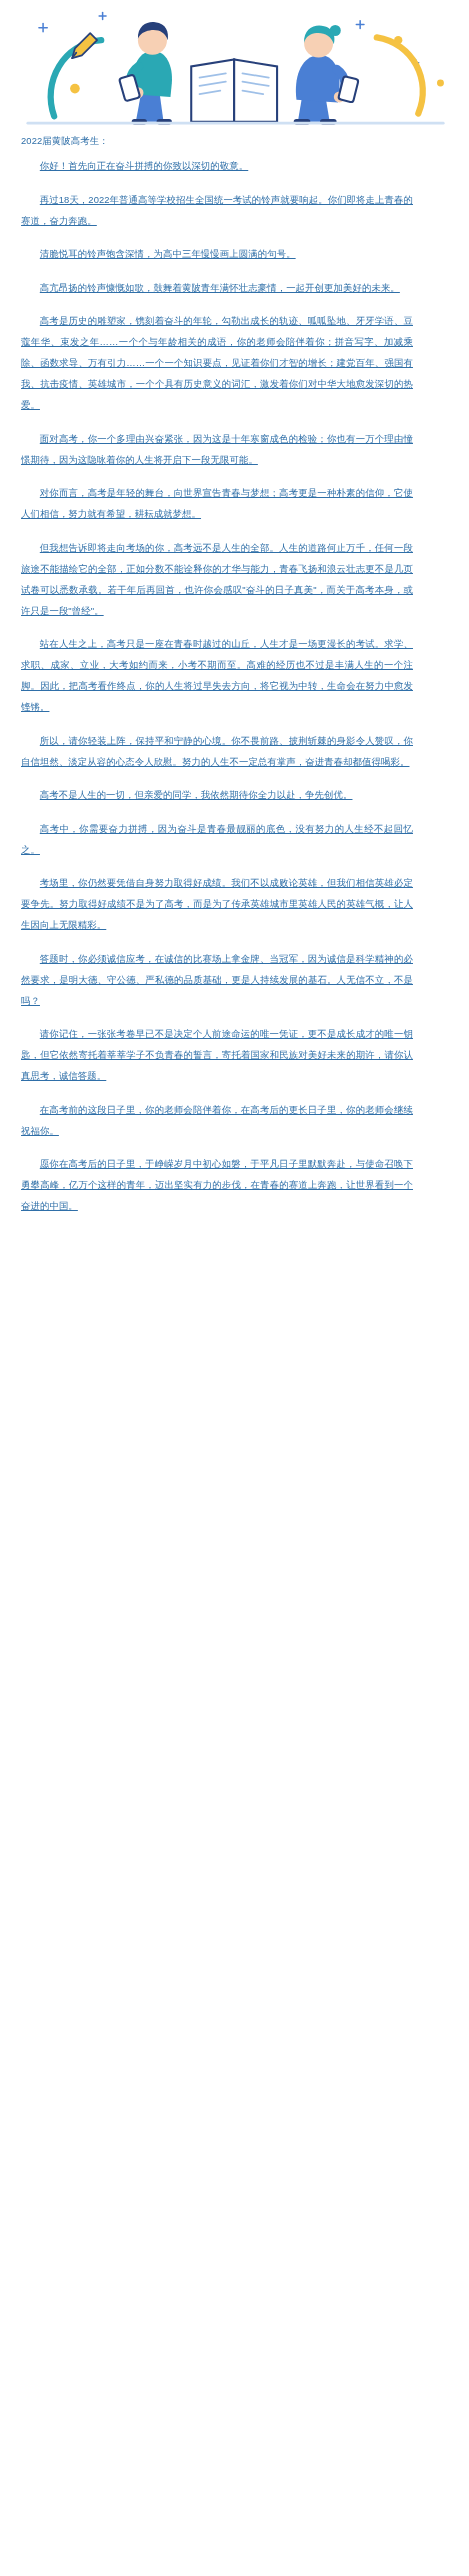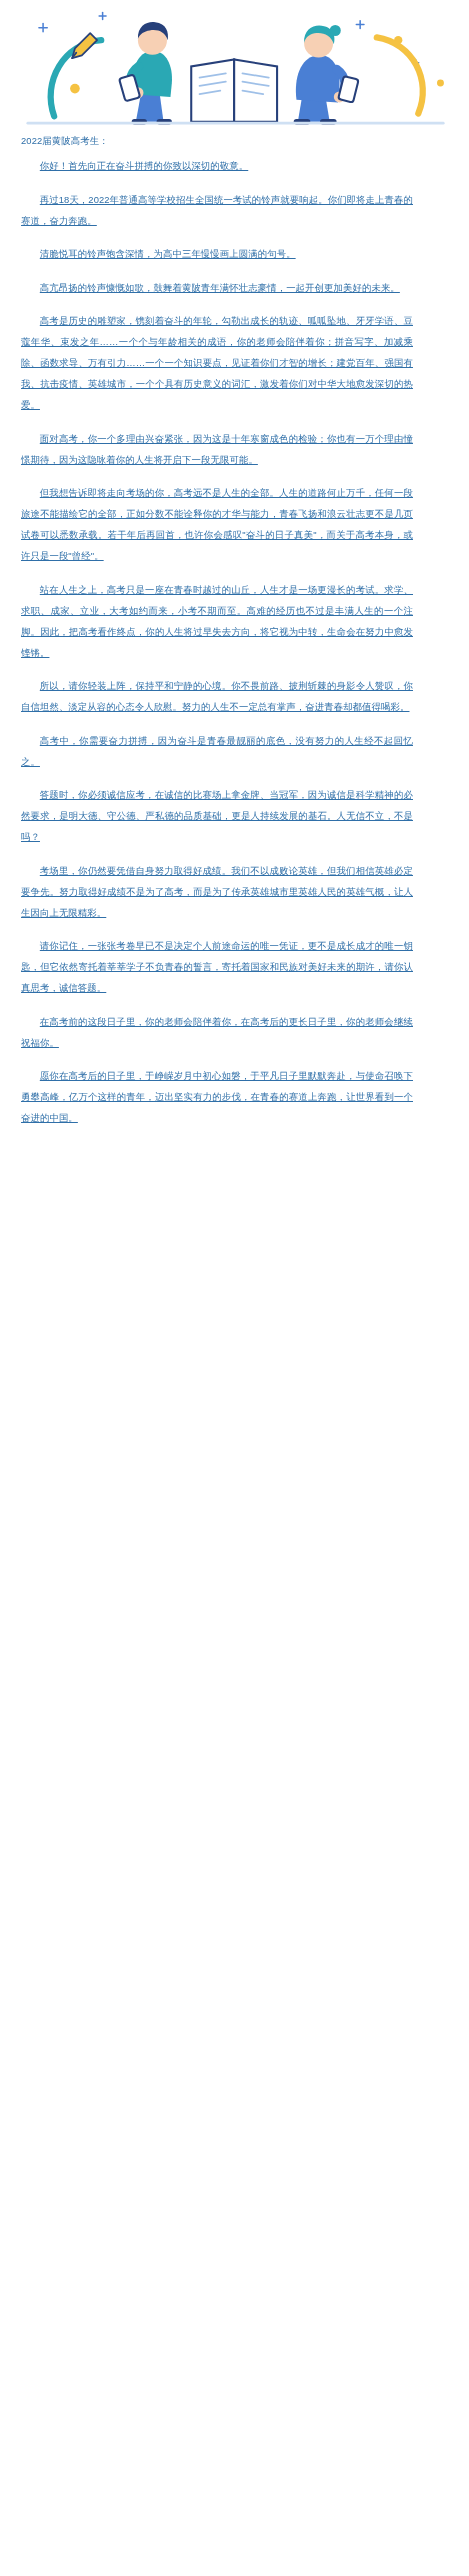--- a/index.html
+++ b/index.html
@@ -142,25 +142,27 @@
 
   <div class="article">
     <p class="salutation">2022届黄陂高考生：</p>
 
     <p class="para">你好！首先向正在奋斗拼搏的你致以深切的敬意。</p>
     <p class="para">再过18天，2022年普通高等学校招生全国统一考试的铃声就要响起。你们即将走上青春的赛道，奋力奔跑。</p>
     <p class="para">清脆悦耳的铃声饱含深情，为高中三年慢慢画上圆满的句号。</p>
     <p class="para">高亢昂扬的铃声慷慨如歌，鼓舞着黄陂青年满怀壮志豪情，一起开创更加美好的未来。</p>
     <p class="para">高考是历史的雕塑家，镌刻着奋斗的年轮，勾勒出成长的轨迹、呱呱坠地、牙牙学语、豆蔻年华、束发之年……一个个与年龄相关的成语，你的老师会陪伴着你；拼音写字、加减乘除、函数求导、万有引力……一个一个知识要点，见证着你们才智的增长；建党百年、强国有我、抗击疫情、英雄城市，一个个具有历史意义的词汇，激发着你们对中华大地愈发深切的热爱。</p>
     <p class="para">面对高考，你一个多理由兴奋紧张，因为这是十年寒窗成色的检验；你也有一万个理由憧憬期待，因为这隐咏着你的人生将开启下一段无限可能。</p>
+    <p class="para">对你而言，高考是年轻的舞台，向世界宣告青春与梦想；高考更是一种朴素的信仰，它使人们相信，努力就有希望，耕耘成就梦想。</p>
     <p class="para">但我想告诉即将走向考场的你，高考远不是人生的全部。人生的道路何止万千，任何一段旅途不能描绘它的全部，正如分数不能诠释你的才华与能力，青春飞扬和浪云壮志更不是几页试卷可以悉数承载。若干年后再回首，也许你会感叹"奋斗的日子真美"，而关于高考本身，或许只是一段"曾经"。</p>
     <p class="para">站在人生之上，高考只是一座在青春时越过的山丘，人生才是一场更漫长的考试。求学、求职、成家、立业，大考如约而来，小考不期而至。高难的经历也不过是丰满人生的一个注脚。因此，把高考看作终点，你的人生将过早失去方向，将它视为中转，生命会在努力中愈发铿锵。</p>
     <p class="para">所以，请你轻装上阵，保持平和宁静的心境。你不畏前路、披荆斩棘的身影令人赞叹，你自信坦然、淡定从容的心态令人欣慰。努力的人生不一定总有掌声，奋进青春却都值得喝彩。</p>
+    <p class="para">高考不是人生的一切，但亲爱的同学，我依然期待你全力以赴，争先创优。</p>
     <p class="para">高考中，你需要奋力拼搏，因为奋斗是青春最靓丽的底色，没有努力的人生经不起回忆之。</p>
+    <p class="para">考场里，你仍然要凭借自身努力取得好成绩。我们不以成败论英雄，但我们相信英雄必定要争先。努力取得好成绩不是为了高考，而是为了传承英雄城市里英雄人民的英雄气概，让人生因向上无限精彩。</p>
     <p class="para">答题时，你必须诚信应考，在诚信的比赛场上拿金牌、当冠军，因为诚信是科学精神的必然要求，是明大德、守公德、严私德的品质基础，更是人持续发展的基石。人无信不立，不是吗？</p>
-    <p class="para">考场里，你仍然要凭借自身努力取得好成绩。我们不以成败论英雄，但我们相信英雄必定要争先。努力取得好成绩不是为了高考，而是为了传承英雄城市里英雄人民的英雄气概，让人生因向上无限精彩。</p>
     <p class="para">请你记住，一张张考卷早已不是决定个人前途命运的唯一凭证，更不是成长成才的唯一钥匙，但它依然寄托着莘莘学子不负青春的誓言，寄托着国家和民族对美好未来的期许，请你认真思考，诚信答题。</p>
     <p class="para">在高考前的这段日子里，你的老师会陪伴着你，在高考后的更长日子里，你的老师会继续祝福你。</p>
     <p class="para">愿你在高考后的日子里，于峥嵘岁月中初心如磐，于平凡日子里默默奔赴，与使命召唤下勇攀高峰，亿万个这样的青年，迈出坚实有力的步伐，在青春的赛道上奔跑，让世界看到一个奋进的中国。</p>
   </div>
 
 </div>
 
 
 </body></html>

